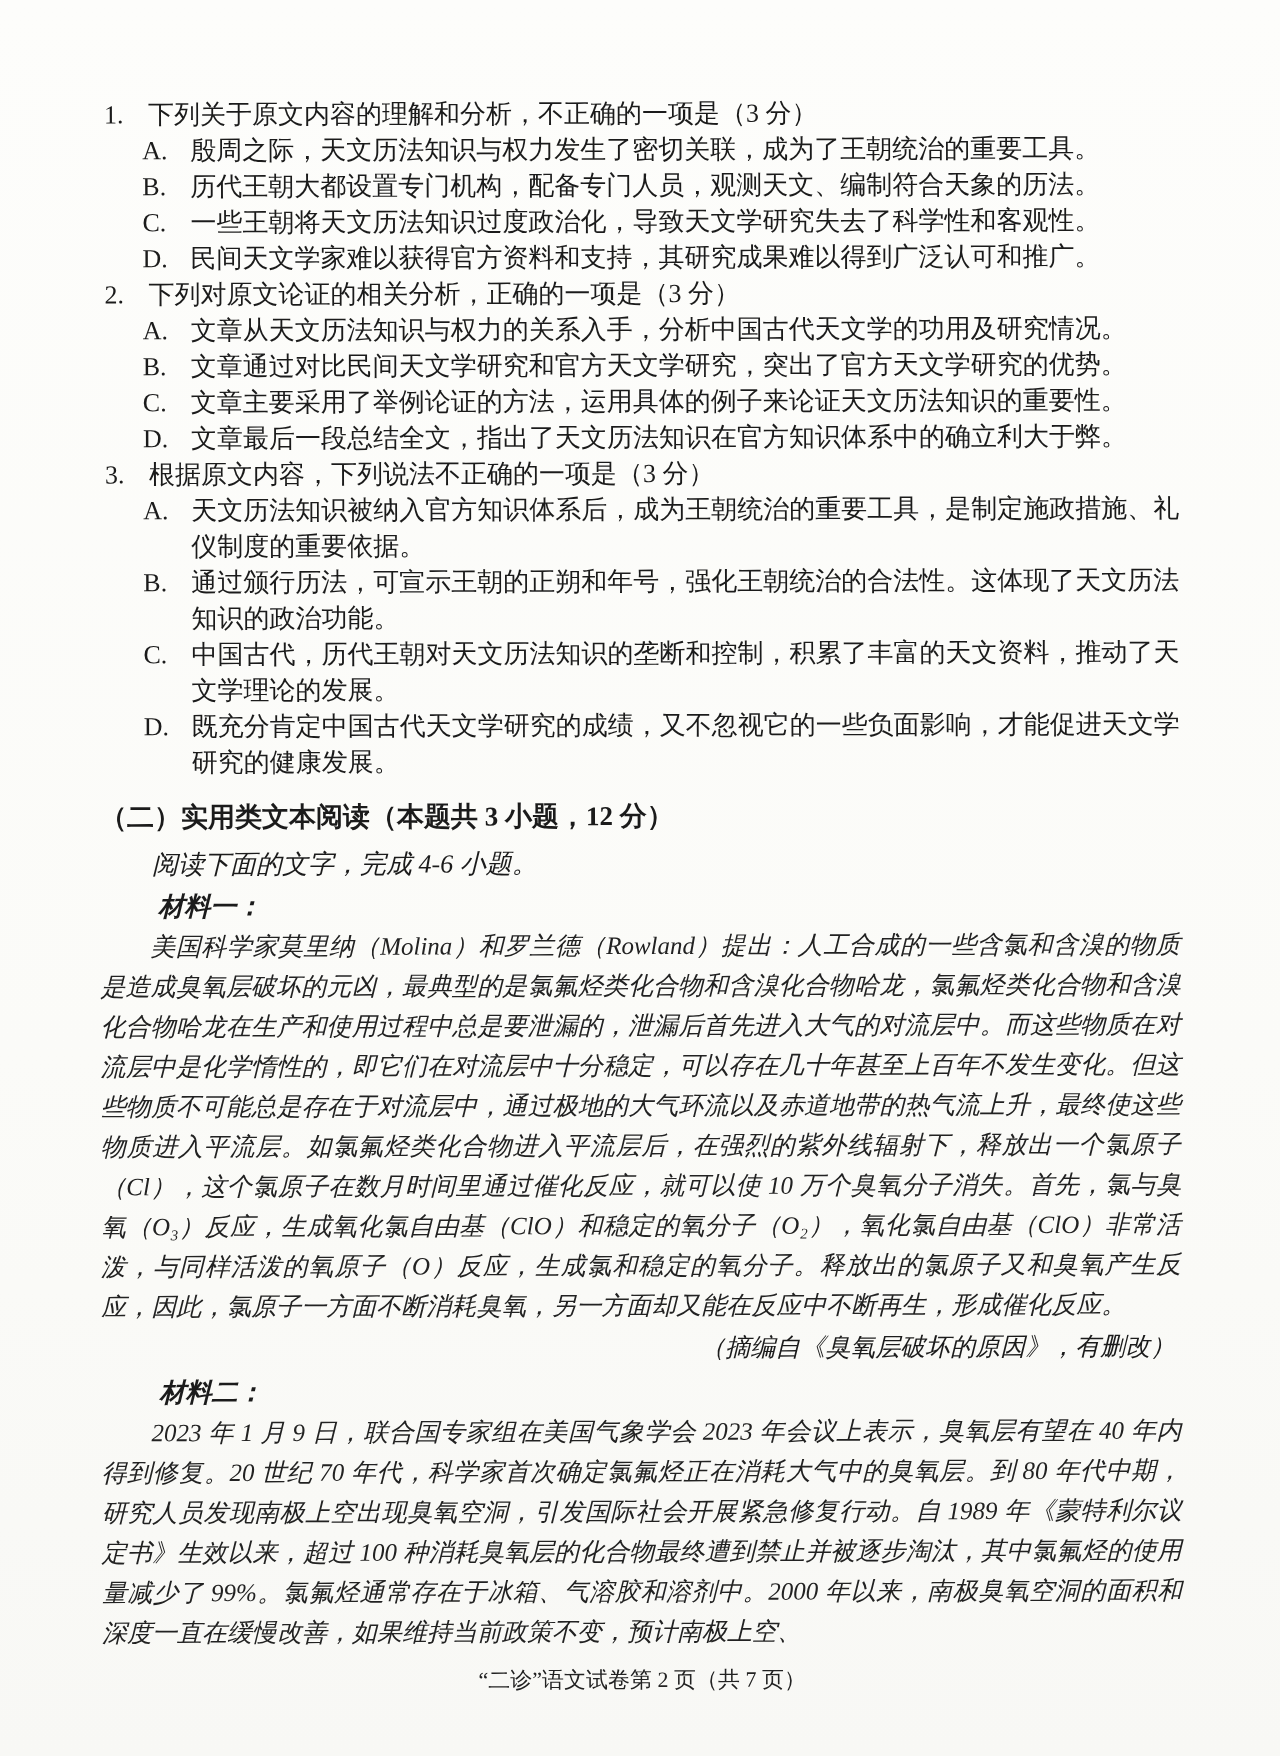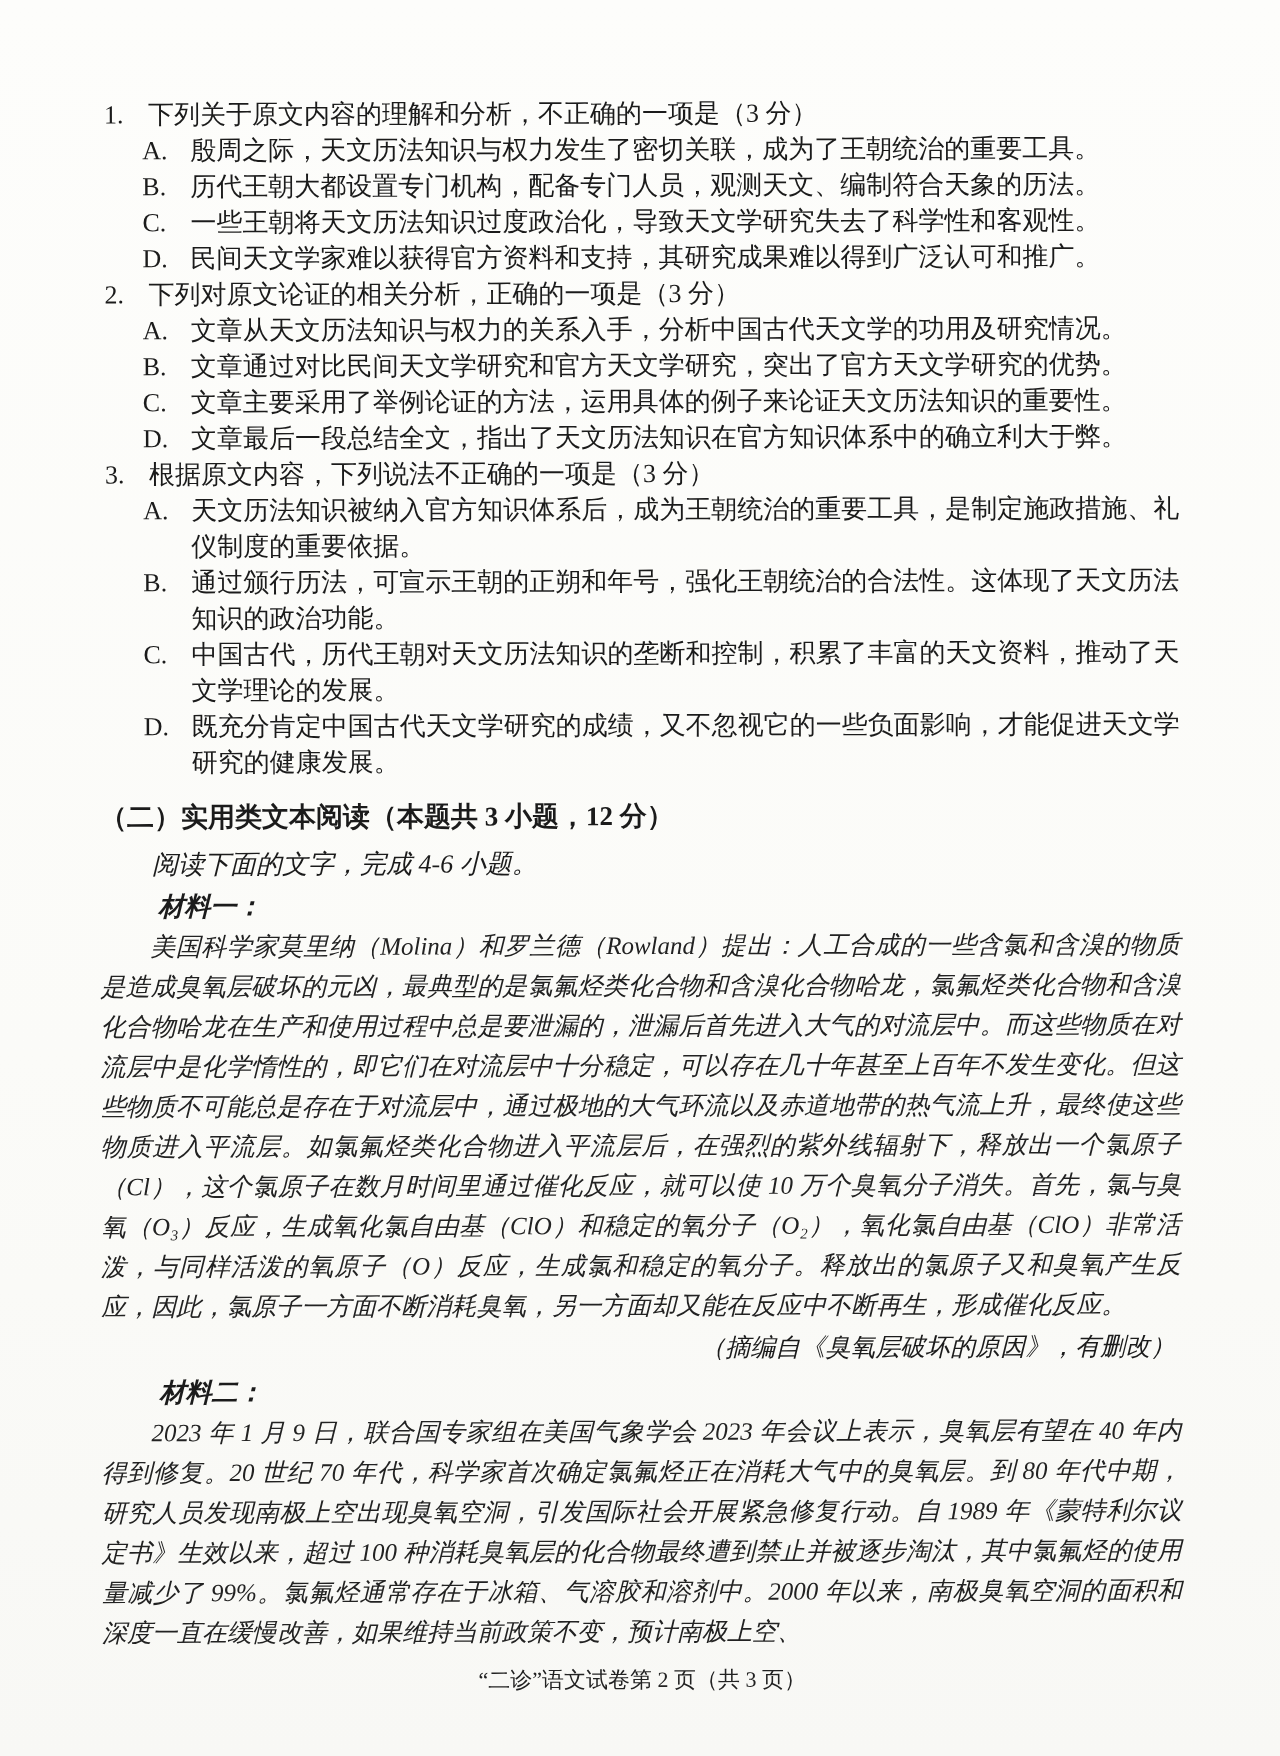--- a/index.html
+++ b/index.html
@@ -159,16 +159,16 @@
     <h2 class="section-heading">（二）实用类文本阅读（本题共 3 小题，12 分）</h2>
     <p class="intro">阅读下面的文字，完成 4-6 小题。</p>
     <p class="mlabel">材料一：</p>
     <p class="mat">美国科学家莫里纳（Molina）和罗兰德（Rowland）提出：人工合成的一些含氯和含溴的物质是造成臭氧层破坏的元凶，最典型的是氯氟烃类化合物和含溴化合物哈龙，氯氟烃类化合物和含溴化合物哈龙在生产和使用过程中总是要泄漏的，泄漏后首先进入大气的对流层中。而这些物质在对流层中是化学惰性的，即它们在对流层中十分稳定，可以存在几十年甚至上百年不发生变化。但这些物质不可能总是存在于对流层中，通过极地的大气环流以及赤道地带的热气流上升，最终使这些物质进入平流层。如氯氟烃类化合物进入平流层后，在强烈的紫外线辐射下，释放出一个氯原子（Cl），这个氯原子在数月时间里通过催化反应，就可以使 10 万个臭氧分子消失。首先，氯与臭氧（O₃）反应，生成氧化氯自由基（ClO）和稳定的氧分子（O₂），氧化氯自由基（ClO）非常活泼，与同样活泼的氧原子（O）反应，生成氯和稳定的氧分子。释放出的氯原子又和臭氧产生反应，因此，氯原子一方面不断消耗臭氧，另一方面却又能在反应中不断再生，形成催化反应。</p>
     <p class="source">（摘编自《臭氧层破坏的原因》，有删改）</p>
     <p class="mlabel">材料二：</p>
     <p class="mat">2023 年 1 月 9 日，联合国专家组在美国气象学会 2023 年会议上表示，臭氧层有望在 40 年内得到修复。20 世纪 70 年代，科学家首次确定氯氟烃正在消耗大气中的臭氧层。到 80 年代中期，研究人员发现南极上空出现臭氧空洞，引发国际社会开展紧急修复行动。自 1989 年《蒙特利尔议定书》生效以来，超过 100 种消耗臭氧层的化合物最终遭到禁止并被逐步淘汰，其中氯氟烃的使用量减少了 99%。氯氟烃通常存在于冰箱、气溶胶和溶剂中。2000 年以来，南极臭氧空洞的面积和深度一直在缓慢改善，如果维持当前政策不变，预计南极上空、</p>
   </section>
 
   <footer class="page-footer">
-    <span>“二诊”语文试卷第 2 页（共 3 页）</span>
+    <span>“二诊”语文试卷第 2 页（共 7 页）</span>
   </footer>
 
 </div>
 
 </body></html>

